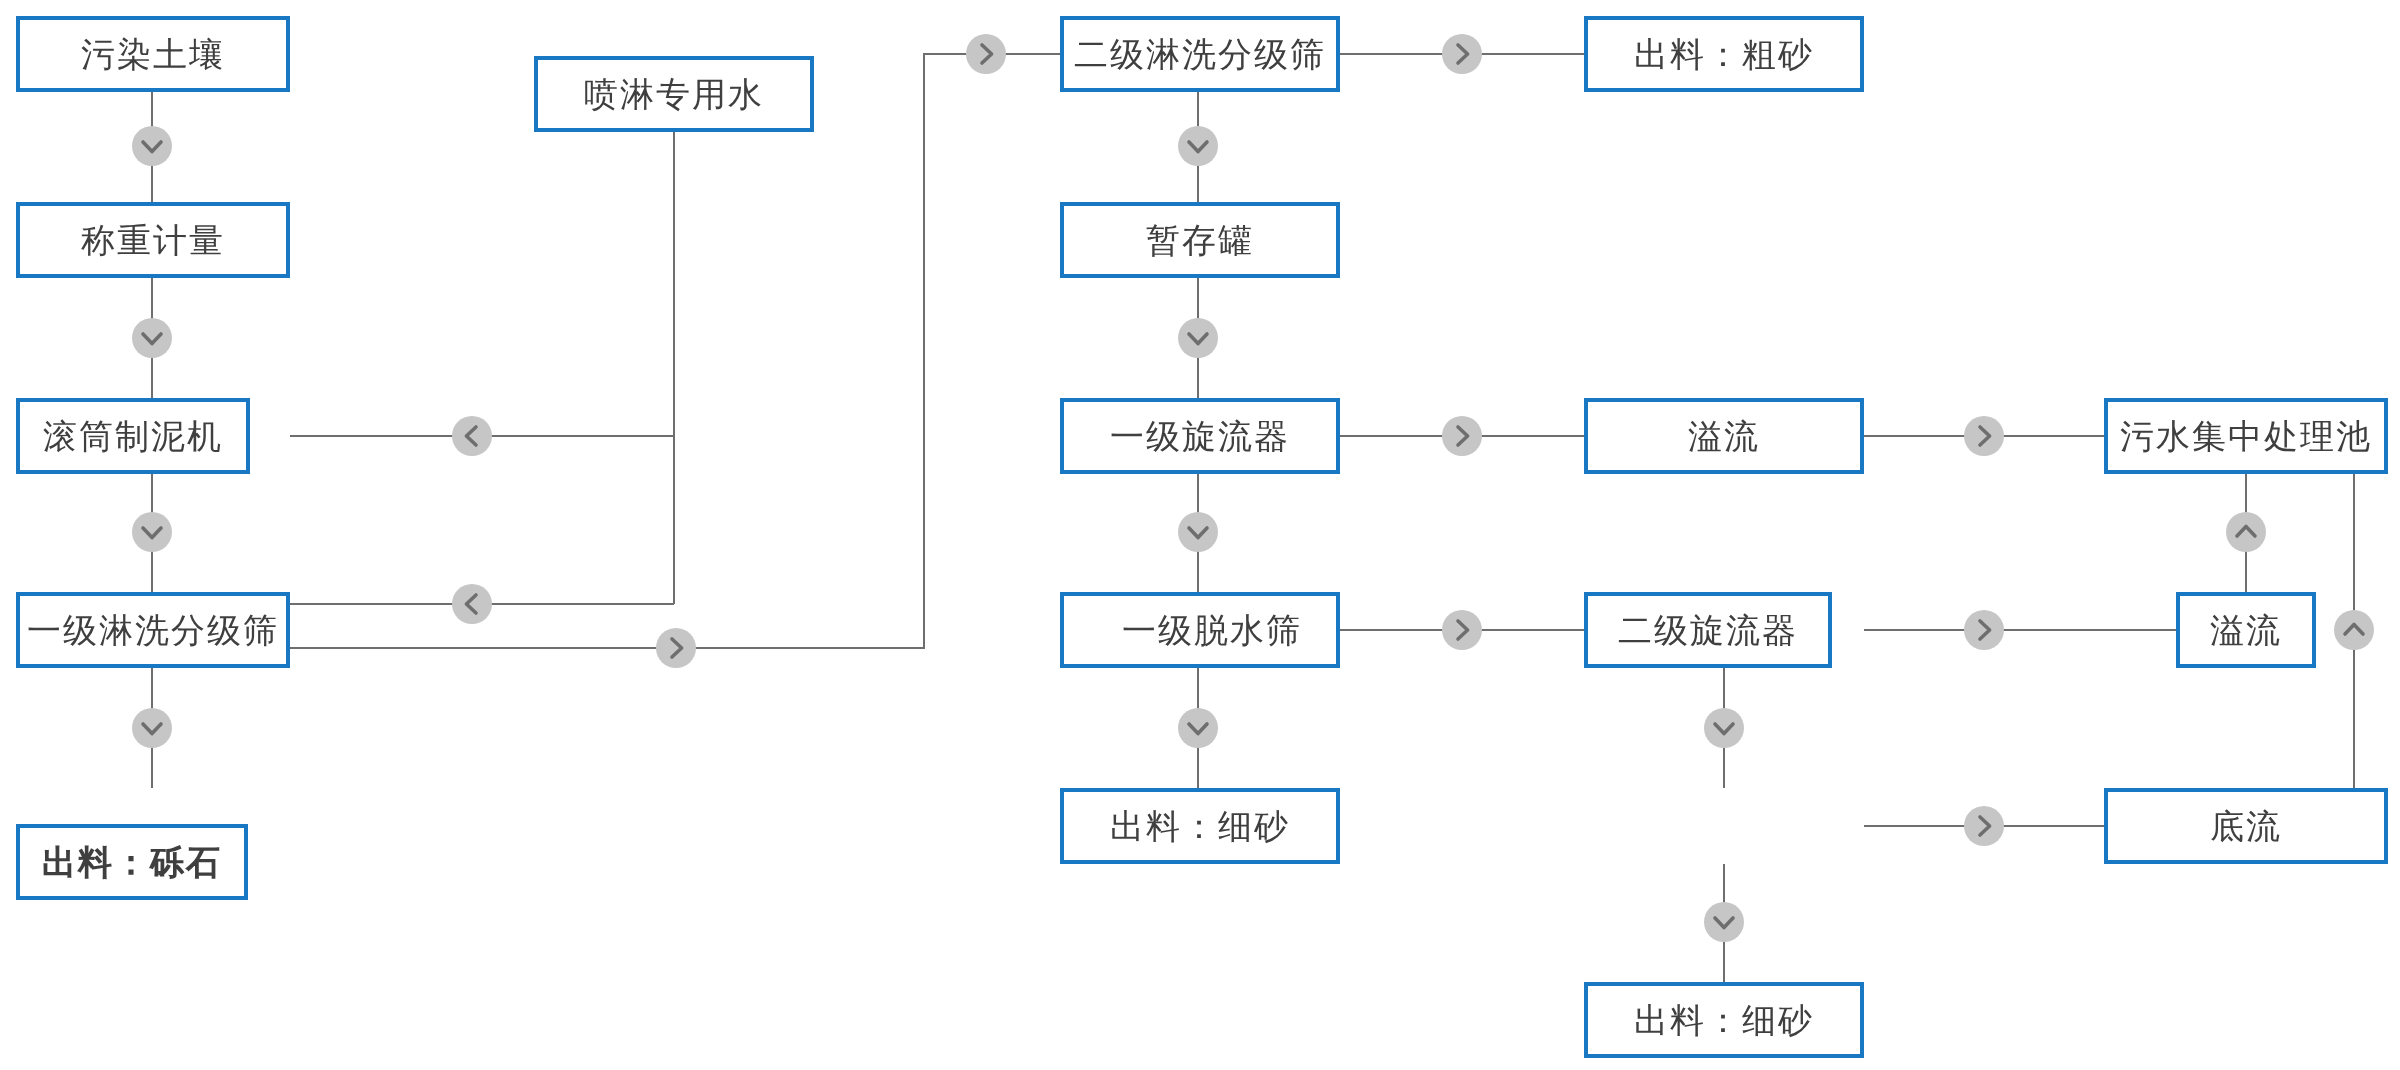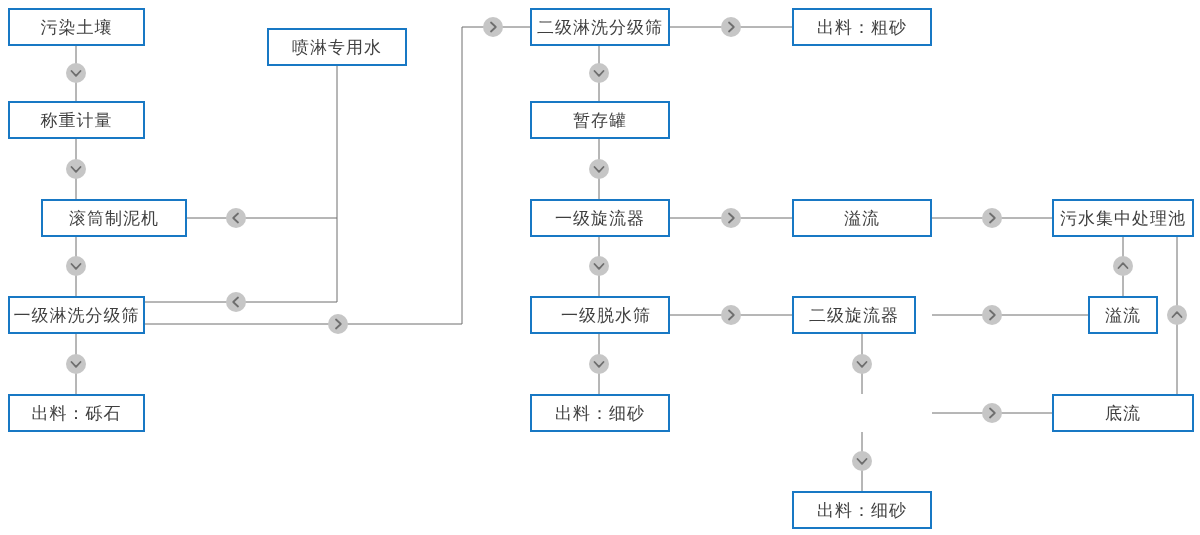--- a/index.html
+++ b/index.html
@@ -170,23 +170,23 @@
         <path d="M-2 -4.5 L2.8 0 L-2 4.5"></path>
       </g>
     <g class="arr" transform="translate(862,461)">
         <circle r="10"></circle>
         <path d="M-4.5 -2 L0 2.8 L4.5 -2"></path>
       </g>
   </svg>
 
   <div class="node" style="left:8px;top:8px;width:137px;">污染土壤</div>
   <div class="node" style="left:8px;top:101px;width:137px;">称重计量</div>
-  <div class="node" style="left:8px;top:199px;width:146px;margin-left:33px;">滚筒制泥机</div>
+  <div class="node" style="left:8px;top:199px;width:117px;">滚筒制泥机</div>
   <div class="node" style="left:8px;top:296px;width:137px;">一级淋洗分级筛</div>
-  <div class="node" style="left:8px;top:394px;width:137px;">出料：砾石</div>
+  <div class="node" style="left:8px;top:412px;width:116px;font-weight:bold;">出料：砾石</div>
 
   <div class="node" style="left:267px;top:8px;width:140px;margin-top:20px;">喷淋专用水</div>
 
   <div class="node" style="left:530px;top:8px;width:140px;">二级淋洗分级筛</div>
   <div class="node" style="left:530px;top:101px;width:140px;">暂存罐</div>
   <div class="node" style="left:530px;top:199px;width:140px;">一级旋流器</div>
   <div class="node" style="left:530px;top:296px;width:140px;padding-left:12px;">一级脱水筛</div>
   <div class="node" style="left:530px;top:394px;width:140px;">出料：细砂</div>
 
   <div class="node" style="left:792px;top:8px;width:140px;">出料：粗砂</div>

